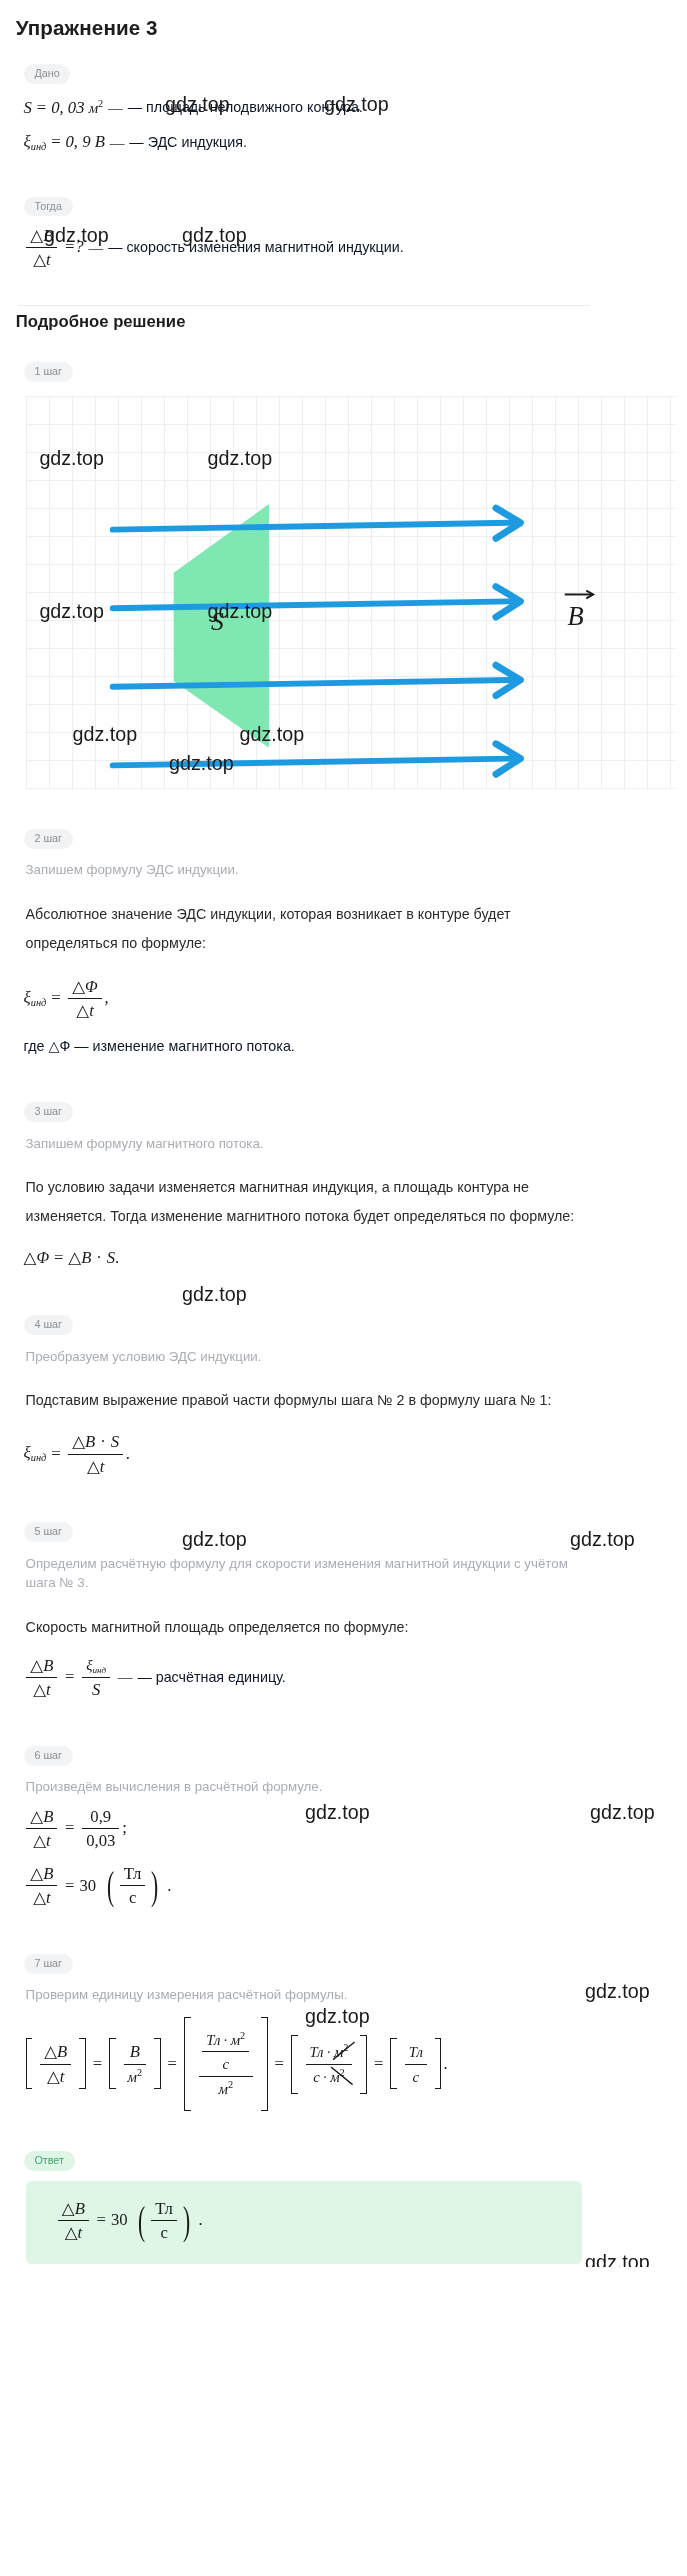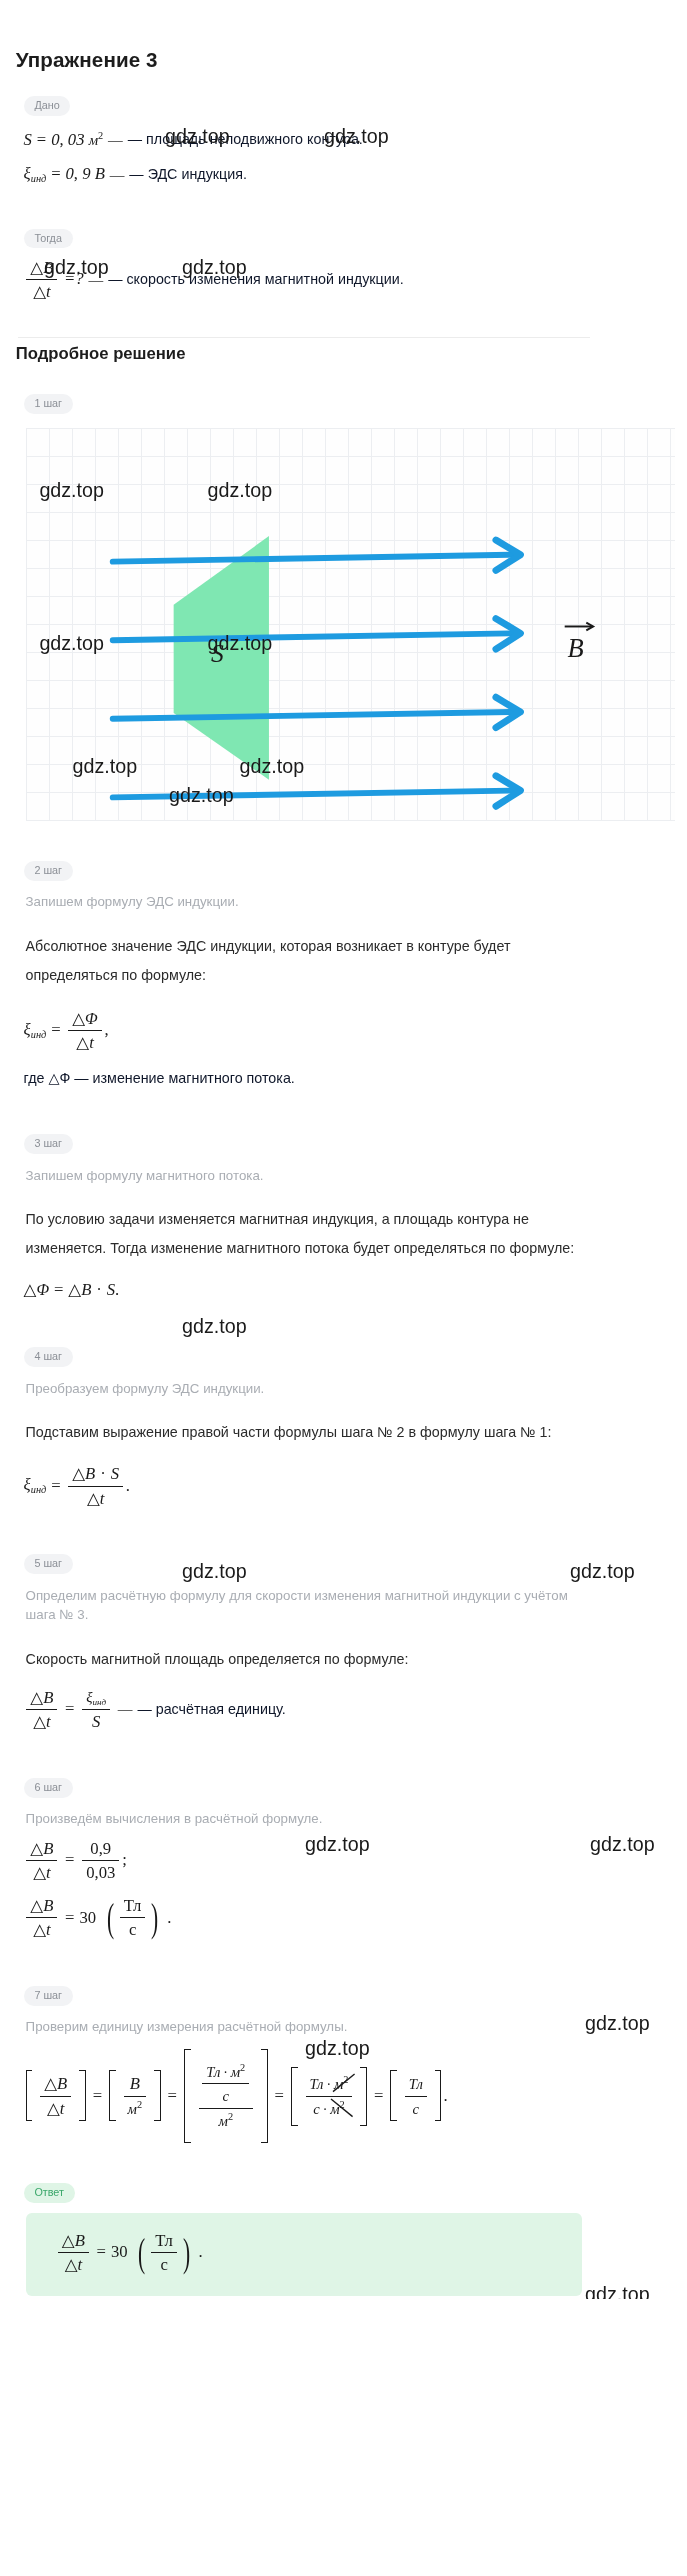--- a/index.html
+++ b/index.html
@@ -5,21 +5,21 @@
   * { box-sizing: border-box; }
   html, body { margin:0; padding:0; }
   body {
     width:688px;
     background:#ffffff;
     font-family:"Liberation Sans", sans-serif;
     color:#2b2b2b;
     position:relative;
     overflow-x:hidden;
   }
-  .page { width:608px; position:relative; padding:0 9.8px 0 9.8px;margin-top:32px; }
+  .page { width:608px; position:relative; padding:0 9.8px 0 9.8px; }
 
   
   .page-title {
     font-size:20.6px;
     font-weight:bold;
     color:#1d1d1d;
     padding:15.7px 0 3.9px 5.9px;
     letter-spacing:0.1px;
   }
 
@@ -254,21 +254,21 @@
       <span class="op">·</span>
       <span class="m">S</span>
         <span class="mr">.</span>
     </div>
   </div>
 
   <div class="block">
     <div style="margin-top:21.6px;">
       <span class="pill">4 шаг</span>
     </div>
-    <div class="step-note">Преобразуем формулу ЭДС индукции.</div>
+    <div class="step-note">Преобразуем условию ЭДС индукции.</div>
     <div class="step-text">Подставим выражение правой части формулы шага № 2 в формулу шага № 1:</div>
 
     <div class="given-line" style="margin-top:17.7px;">
       <span class="m">ξ<span class="sub">инд</span></span>
         <span class="op">=</span>
       <span class="frac">
         <span class="num"><span class="mr">△</span><span class="m">B</span><span class="op">·</span><span class="m">S</span></span>
         <span class="bar"></span>
         <span class="den"><span class="mr">△</span><span class="m">t</span></span>
       </span>

